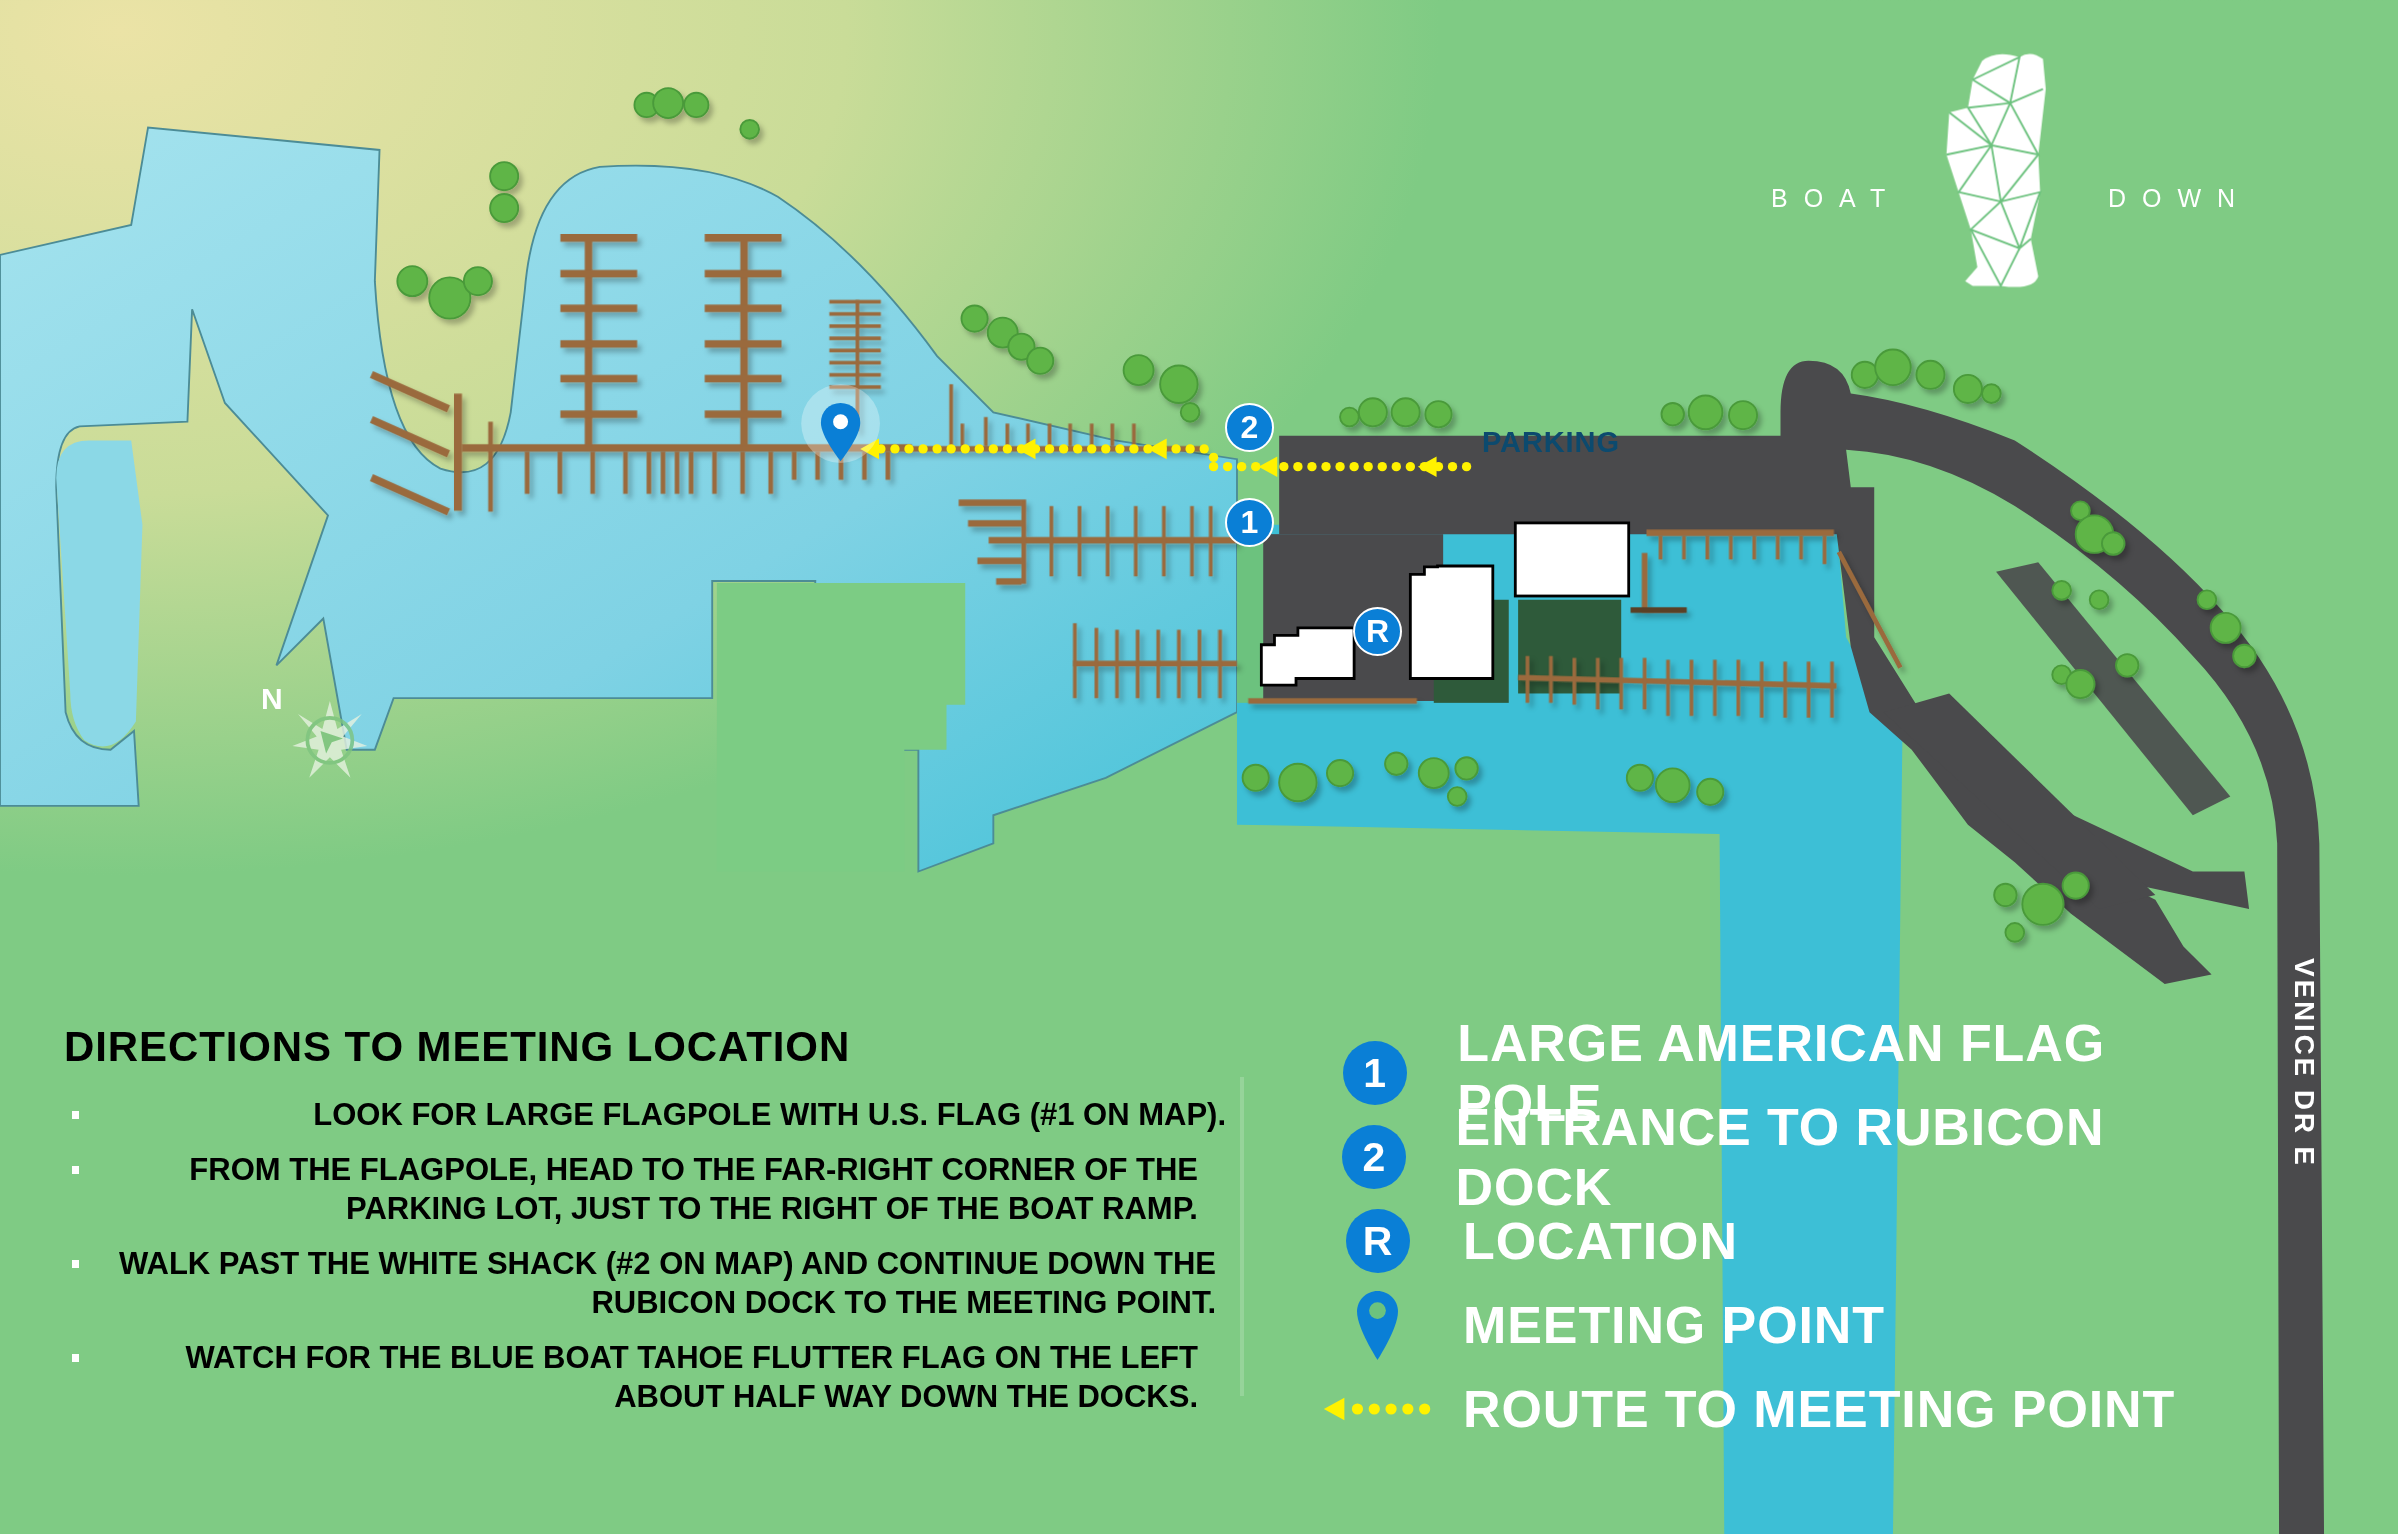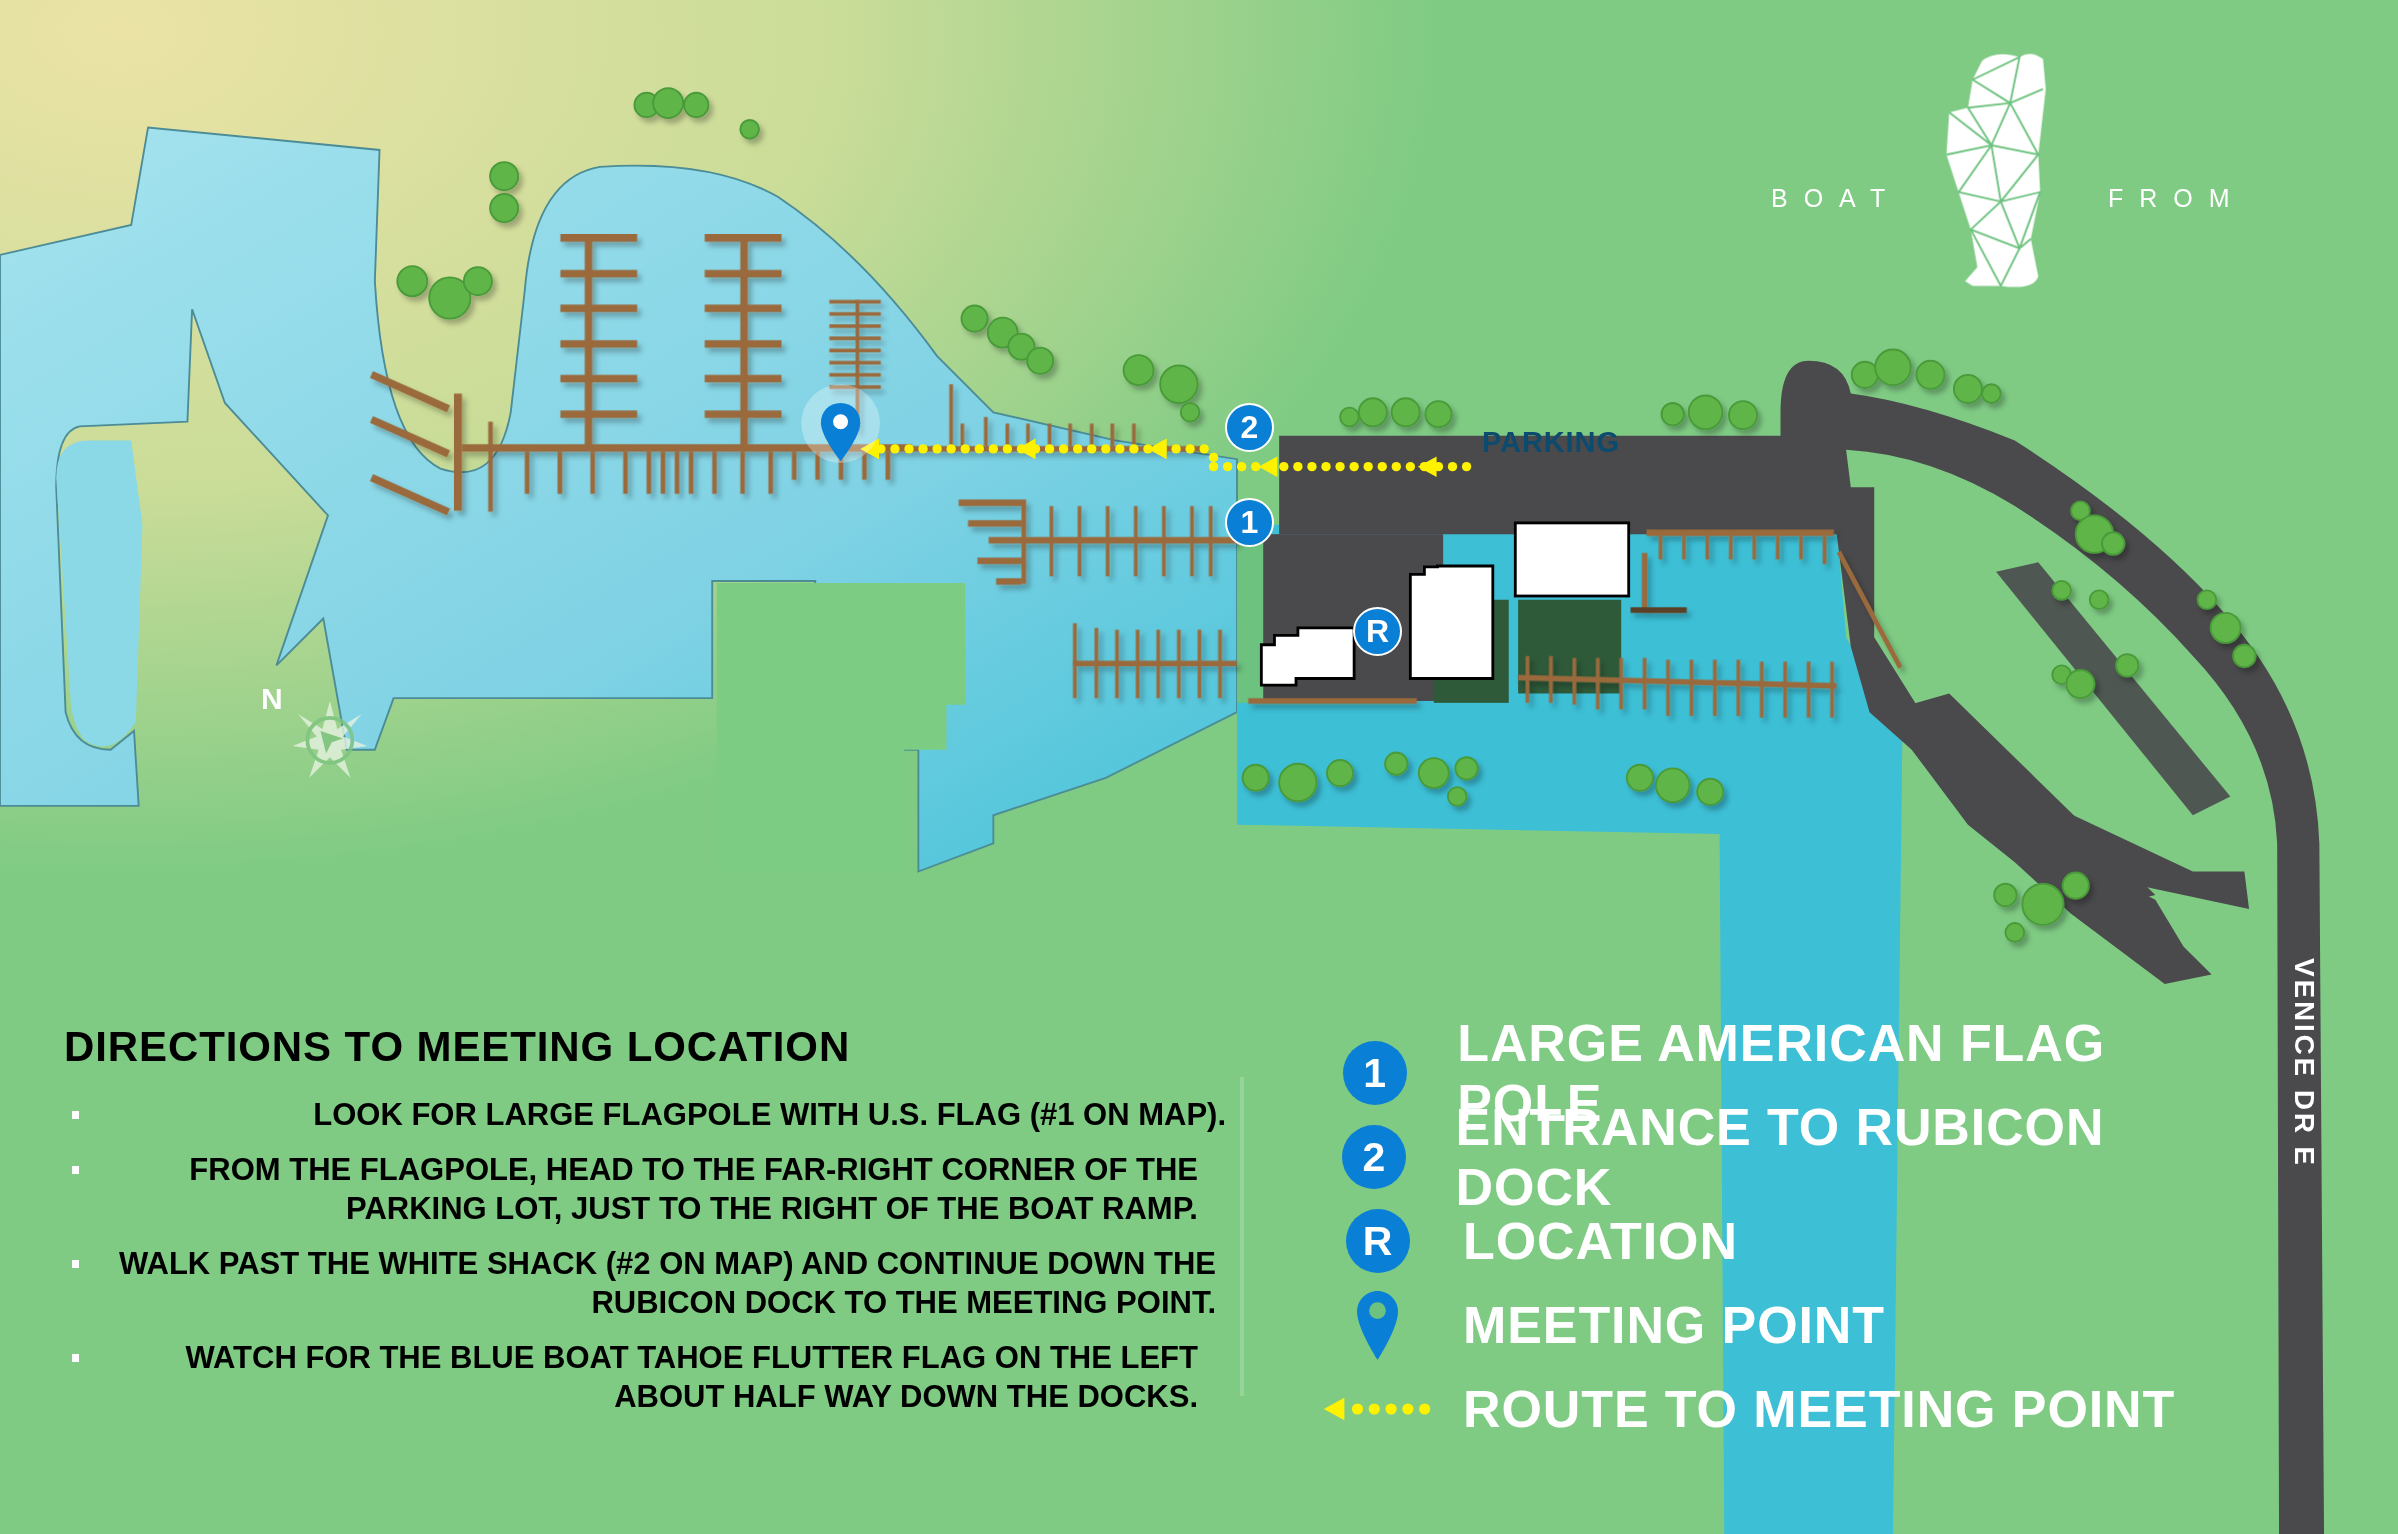--- a/index.html
+++ b/index.html
@@ -327,21 +327,21 @@
   <g transform="translate(2075,55)">
     <path d="M40,10 Q55,-2 80,6 Q92,-2 105,8 L108,40 L100,110 L102,150 L92,200 L100,240 Q95,255 60,250 L30,250 L22,245 L35,230 L28,190 L15,150 L2,110 L5,65 L25,60 L30,30 Z" fill="#fff"></path>
     <g stroke="#6cc27e" stroke-width="2" fill="none">
       <path d="M30,30 L80,6 L70,55 L30,30 M70,55 L105,40 M70,55 L25,60 L50,100 L70,55 L100,110 L50,100 L15,150 L60,160 L50,100 M60,160 L100,110 M60,160 L102,150 L80,210 L60,160 L28,190 L80,210 L92,200 M28,190 L60,250 L80,210 M5,65 L50,100 M2,110 L50,100"></path>
     </g>
   </g>
 </svg>
 
 <div class="brand">
   <span class="b1">BOAT</span>
-  <span class="b2">FROM</span>
+  <span class="b2">DOWN</span>
 </div>
 
 <div class="parking-label">PARKING</div>
 <div class="compass-n">N</div>
 <div class="road-label">
   <span>VENICE DR E</span>
 </div>
 
 <div class="marker" style="left:1225px;top:403px;">
   <span>2</span>

